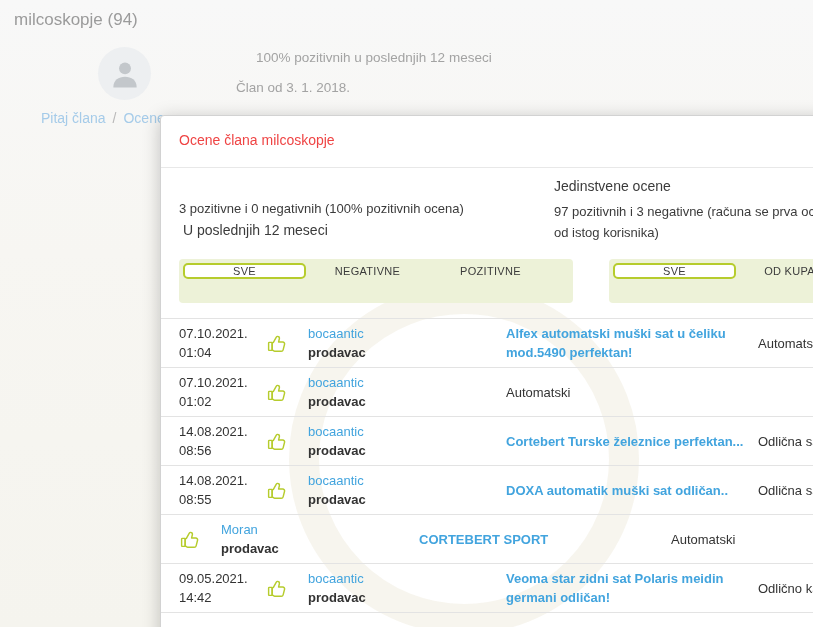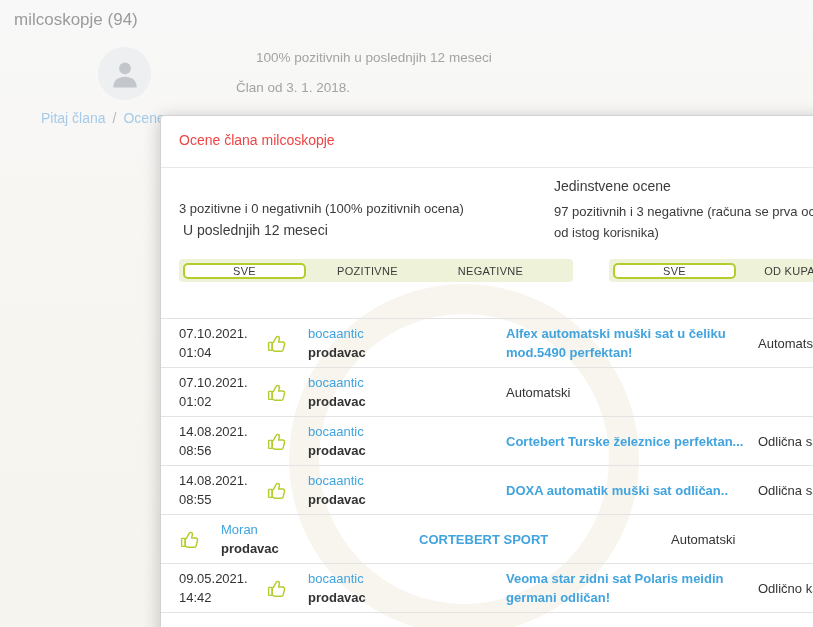--- a/index.html
+++ b/index.html
@@ -29,21 +29,21 @@
   .modal-header{position:absolute;left:0;top:0;width:100%;height:52px;border-bottom:1px solid #e8e8e8;}
   .modal-title{position:absolute;left:18px;top:16px;font-size:14px;color:#ef4444;}
   .sum-left-h{position:absolute;left:22px;top:62px;font-size:14px;margin-top:44px;}
   .sum-left-d{position:absolute;left:18px;top:85px;font-size:13px;}
   .sum-right-h{position:absolute;left:393px;top:62px;font-size:14px;}
   .sum-right-d{position:absolute;left:393px;top:85px;font-size:13px;line-height:21px;white-space:pre-line;}
   
   .ring{position:absolute;left:128px;top:168px;width:350px;height:350px;border-radius:50%;
     border:30px solid rgba(243,240,229,.65);z-index:0;pointer-events:none;}
   
-  .bar{position:absolute;top:143px;height:23px;background:var(--barbg);border-radius:4px;
+  .bar{position:absolute;top:143px;height:44px;background:var(--barbg);border-radius:4px;
     display:flex;align-items:flex-start;padding:4px;z-index:2;}
   .bar1{left:18px;width:394px;}
   .bar2{left:448px;width:420px;}
   .fbtn{width:123px;flex:0 0 123px;display:flex;align-items:center;justify-content:center;
     font-size:11px;letter-spacing:.3px;color:#3b3b3b;cursor:pointer;border:2px solid transparent;
     border-radius:5px;background:transparent;}
   .fbtn.active{background:#fff;border-color:var(--accent);}
   
   .table{position:absolute;left:0;top:202px;width:100%;z-index:1;}
   .row{display:flex;align-items:center;height:49px;border-top:1px solid var(--divider);
@@ -88,22 +88,22 @@
   </div>
 
   <div class="sum-left-h">U poslednjih 12 meseci</div>
   <div class="sum-left-d">3 pozitivne i 0 negativnih (100% pozitivnih ocena)</div>
   <div class="sum-right-h">Jedinstvene ocene</div>
   <div class="sum-right-d">97 pozitivnih i 3 negativne (računa se prva ocena
 od istog korisnika)</div>
 
   <div class="bar bar1">
       <div class="fbtn active">SVE</div>
+      <div class="fbtn">NEGATIVNE</div>
       <div class="fbtn">POZITIVNE</div>
-      <div class="fbtn">NEGATIVNE</div>
     </div>
   <div class="bar bar2">
       <div class="fbtn active">SVE</div>
       <div class="fbtn">OD KUPACA</div>
     </div>
 
   <div class="table">
   <div class="row">
     <div class="c-date">
       <div>07.10.2021.</div>

